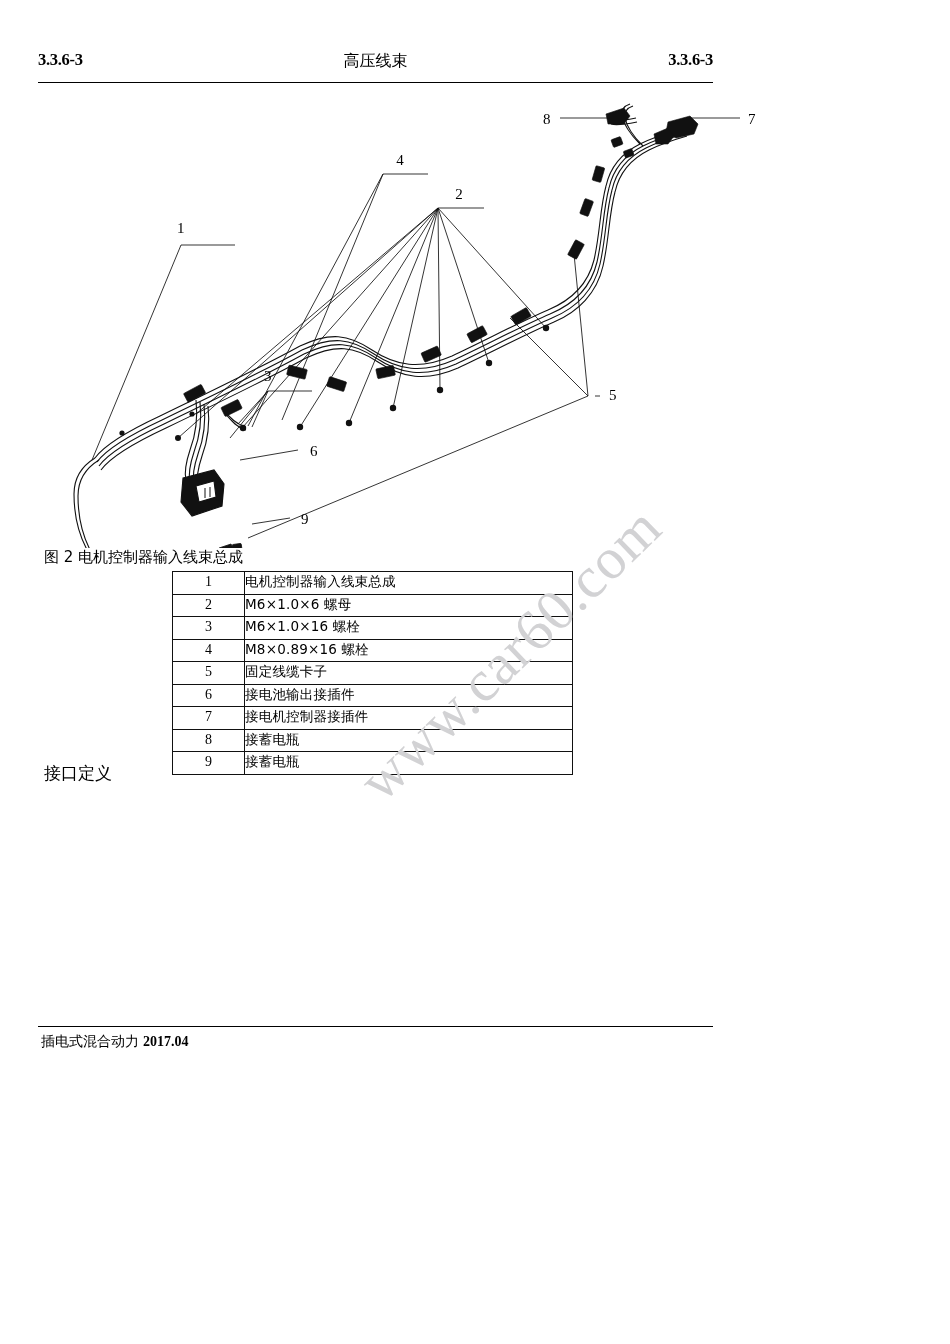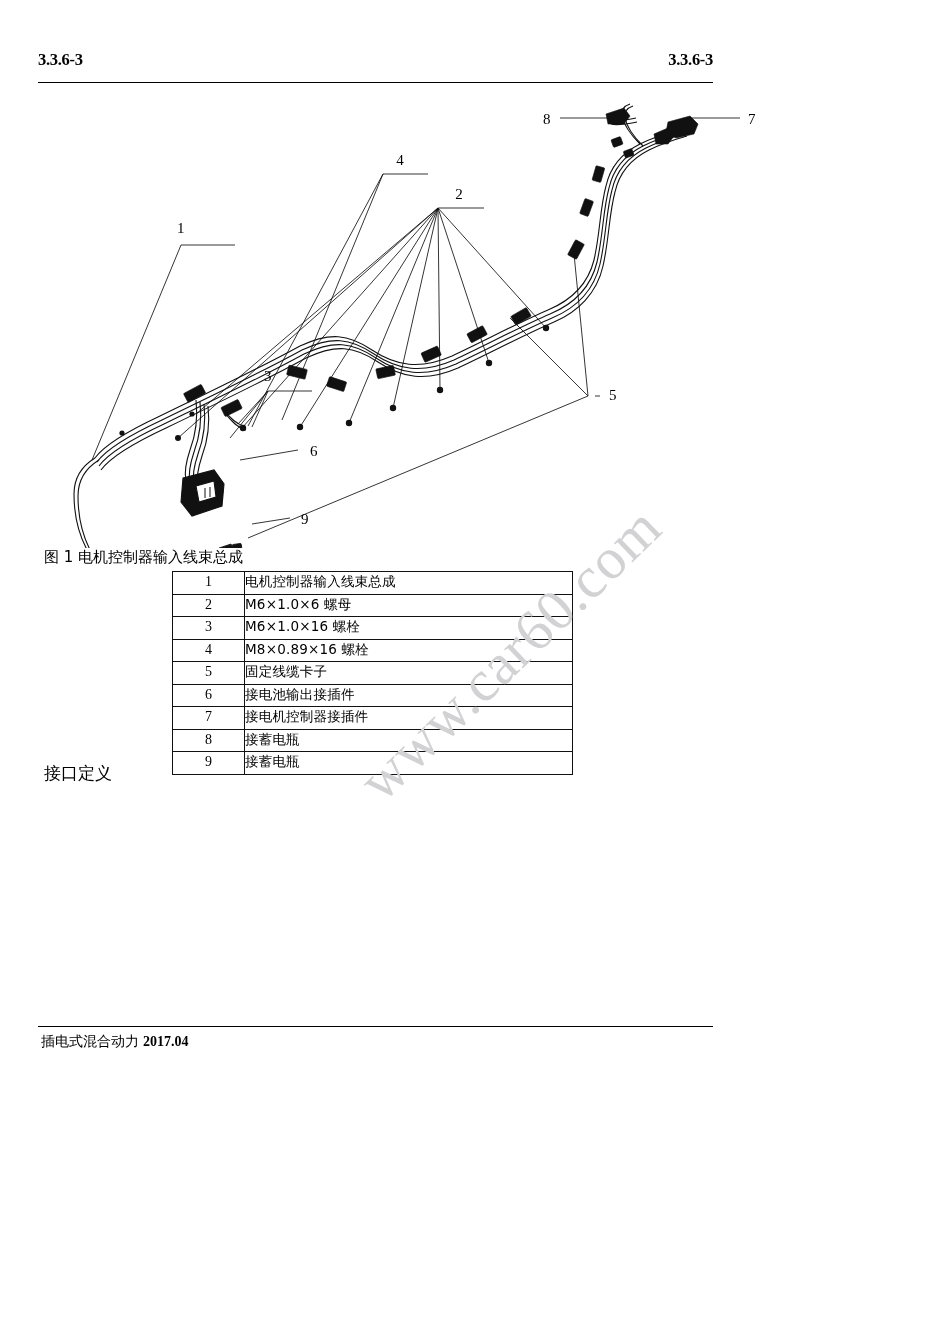--- a/index.html
+++ b/index.html
@@ -151,20 +151,21 @@
     fill: #000;
   }
 </style>
 </head>
 <body>
 
 <div class="page">
 
   <div class="header">
     <span class="header-left">3.3.6-3</span>
+    <span class="header-center">高压线束</span>
     <span class="header-right">3.3.6-3</span>
   </div>
   <div class="header-rule"></div>
 
   <div class="figure">
     <svg width="800" height="470" viewBox="0 0 800 470" xmlns="http://www.w3.org/2000/svg">
 
       <g fill="none" stroke="#111" stroke-width="1.1">
 
         <path d="M95,380 C105,366 130,352 160,338 C210,314 260,290 300,268"></path>
@@ -325,21 +326,21 @@
         <text class="lbl" x="609" y="322" text-anchor="start">5</text>
         <text class="lbl" x="310" y="378" text-anchor="start">6</text>
         <text class="lbl" x="748" y="46" text-anchor="start">7</text>
         <text class="lbl" x="543" y="46" text-anchor="start">8</text>
         <text class="lbl" x="301" y="446" text-anchor="start">9</text>
       </g>
 
     </svg>
   </div>
 
-  <div class="fig-caption">图 1 电机控制器输入线束总成</div>
+  <div class="fig-caption">图 2 电机控制器输入线束总成</div>
 
   <table class="parts-table">
     <tbody>
       <tr>
         <td class="num">1</td>
         <td class="desc">电机控制器输入线束总成</td>
       </tr>
       <tr>
         <td class="num">2</td>
         <td class="desc">M6×1.0×6 螺母</td>

